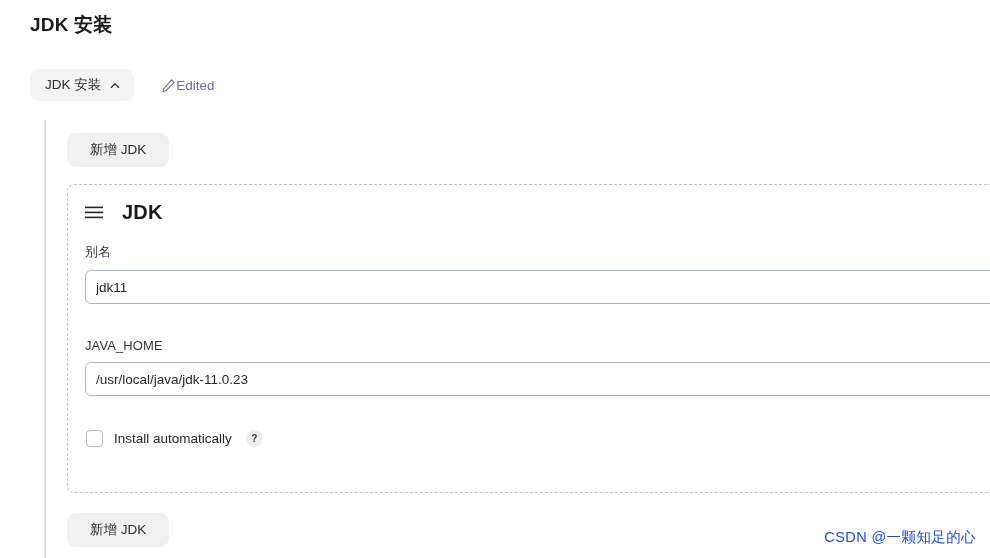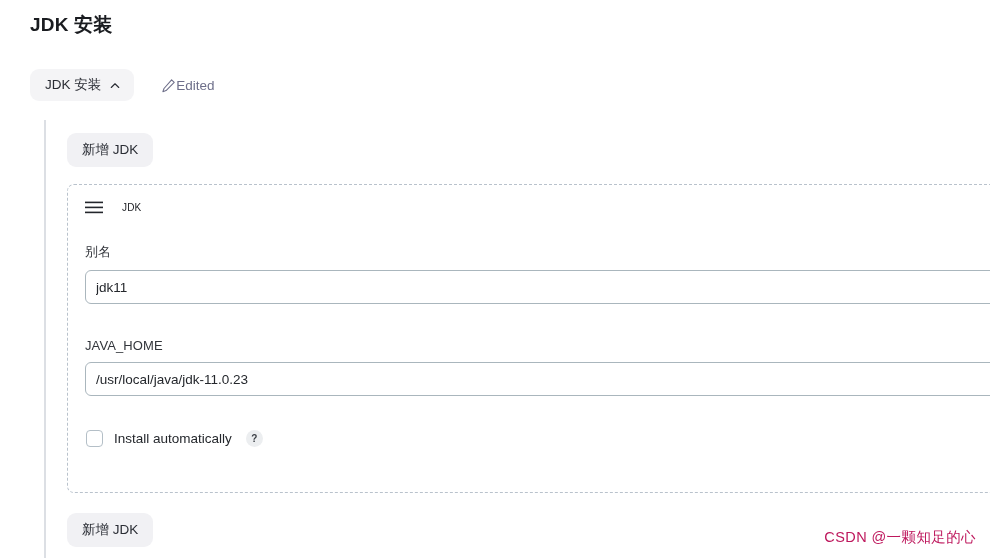--- a/index.html
+++ b/index.html
@@ -82,21 +82,21 @@
     background: #dcdfe4;
   }
 
   
   .add-btn {
     display: inline-flex;
     align-items: center;
     background: #f1f1f4;
     border: none;
     border-radius: 9px;
-    padding: 9px 15px;
+    padding: 9px 23px;
     font-size: 13.5px;
     font-family: inherit;
     color: #2a2d34;
     cursor: pointer;
     line-height: 1.2;
     white-space: nowrap;
   }
   .add-btn-top {
     position: absolute;
     left: 67px;
@@ -129,22 +129,22 @@
     gap: 19px;
   }
   .drag-handle {
     display: inline-block;
     width: 18px;
     height: 13px;
     cursor: grab;
   }
   .drag-handle svg { display: block; }
   .card-title {
-    font-size: 10px;
-    font-weight: normal;
+    font-size: 20px;
+    font-weight: bold;
     color: #1a1c20;
     letter-spacing: 0.2px;
   }
 
   .field-group { position: absolute; left: 17px; }
   .field-label {
     font-size: 13px;
     color: #32353b;
     margin-bottom: 9px;
     display: block;
@@ -203,21 +203,21 @@
     cursor: pointer;
     margin-left: 3px;
   }
 
   
   .watermark {
     position: absolute;
     right: 14px;
     top: 528px;
     font-size: 14.5px;
-    color: #be185d;
+    color: #1d4ed8;
     white-space: nowrap;
     letter-spacing: 0.4px;
   }
 </style>
 </head>
 <body>
 
 <div class="page-title">JDK 安装</div>
 
 <div class="section-toolbar">

